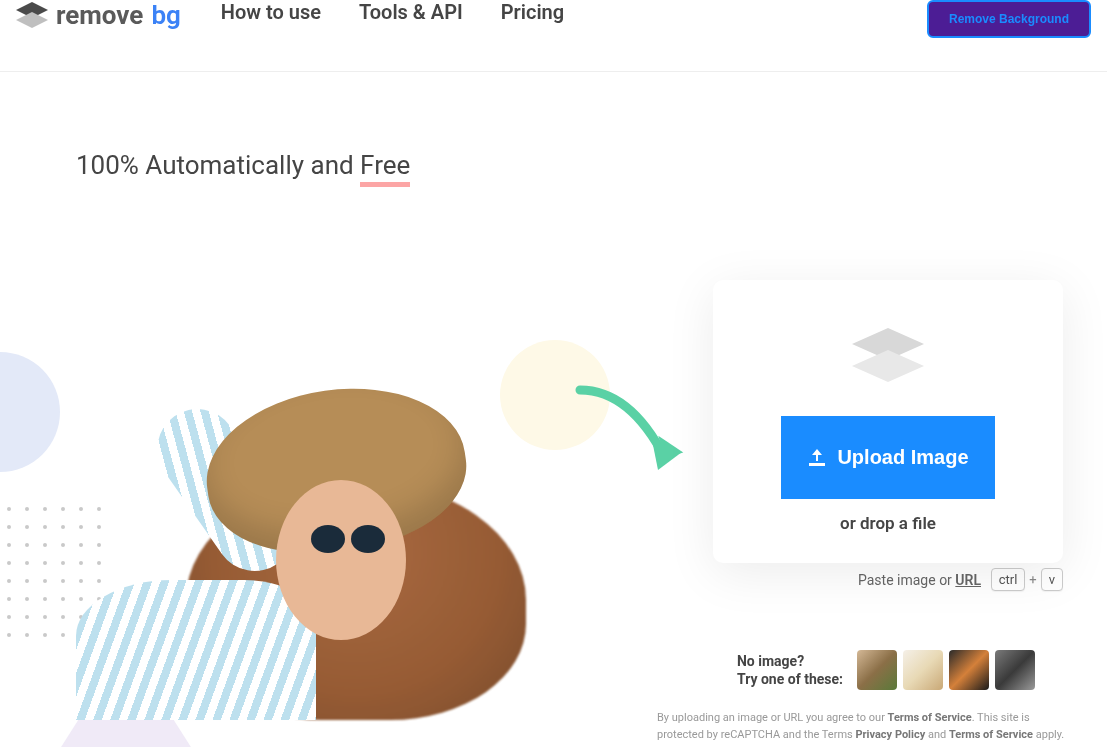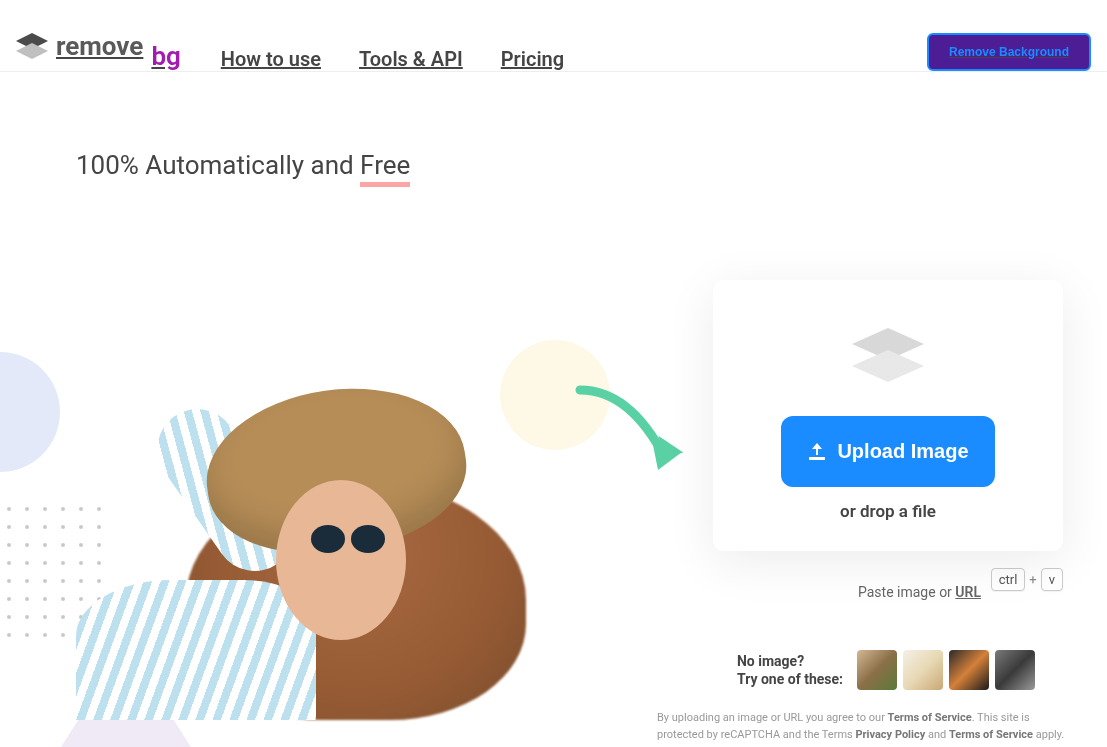--- a/index.html
+++ b/index.html
@@ -1,21 +1,21 @@
 <!DOCTYPE html>
 <html><head>
 <meta charset="utf-8">
 <style>
 * { margin: 0; padding: 0; box-sizing: border-box; }
 body { font-family: -apple-system, BlinkMacSystemFont, "Segoe UI", Roboto, Helvetica, Arial, sans-serif; background: #fff; color: #454545; width: 1107px; height: 747px; overflow: hidden; position: relative; }
 
 
-.header { display: flex; align-items: flex-end; padding: 0 16px; height: 72px; border-bottom: 1px solid #eee; background: #fff; text-decoration: underline; }
+.header { display: flex; align-items: flex-start; padding: 0 16px; height: 72px; border-bottom: 1px solid #eee; background: #fff; }
 .logo { display: flex; align-items: center; gap: 8px; font-size: 26px; font-weight: 700; color: #5a5a5a; margin-right: 40px; }
-.logo .bg { color: #a21caf; font-weight: 600; margin-top: 20px; }
+.logo .bg { color: #3b82f6; font-weight: 600; }
 .nav { display: flex; gap: 38px; }
 .nav a { color: #454545; text-decoration: none; font-weight: 600; font-size: 20px; }
 .spacer { flex: 1; }
 .cta-btn { border: 2px solid #1a8cff; color: #1a8cff; background: #4c1d95; padding: 10px 20px; border-radius: 6px; font-weight: 700; font-size: 12px; cursor: pointer; }
 
 
 .hero { position: relative; padding: 60px 40px 0 76px; display: flex; }
 .hero-left { flex: 1; }
 h1 { font-size: 66px; font-weight: 800; line-height: 1.1; color: #555659; letter-spacing: -1px; }
 .subtitle { font-size: 26px; color: #454545; margin-top: 18px; }
@@ -37,25 +37,25 @@
 .hero-img .hair { position: absolute; width: 340px; height: 240px; left: 110px; top: 120px; background: radial-gradient(ellipse at 50% 30%, #a05a2c 0%, #8b4a1f 60%, #6b3815 100%); border-radius: 50% 50% 40% 40%; z-index: -1; opacity: .9; filter: blur(1px); }
 .hero-img .shirt { position: absolute; width: 240px; height: 140px; background: repeating-linear-gradient(110deg, #bde0ee 0 8px, #fff 8px 16px); left: 0; top: 220px; border-radius: 40% 30% 0 0; }
 .hero-img .arm { position: absolute; width: 80px; height: 180px; background: repeating-linear-gradient(110deg, #bde0ee 0 8px, #fff 8px 16px); left: 110px; top: 40px; border-radius: 40px; transform: rotate(-35deg); }
 
 
 .arrow-svg { position: absolute; left: 570px; top: 380px; z-index: 2; }
 
 
 .upload-card { position: absolute; right: 44px; top: 280px; width: 350px; background: #fff; border-radius: 10px; box-shadow: 0 10px 50px rgba(0,0,0,.08); padding: 48px 20px 30px; text-align: center; z-index: 3; }
 .upload-icon { margin-bottom: 24px; }
-.upload-btn { background: #1a8cff; color: #fff; border: none; padding: 24px 26px; font-size: 20px; font-weight: 700; border-radius: 12px; cursor: pointer; display: inline-flex; align-items: center; gap: 10px; }
+.upload-btn { background: #1a8cff; color: #fff; border: none; padding: 30px 26px; font-size: 20px; font-weight: 700; border-radius: 0; cursor: pointer; display: inline-flex; align-items: center; gap: 10px; }
 .drop-text { margin-top: 14px; font-size: 17px; color: #454545; font-weight: 600; }
 
 
-.paste-row { position: absolute; right: 44px; top: 572px; width: 350px; text-align: right; font-size: 14px; color: #666; padding-right: 82px; margin-top: 12px; }
+.paste-row { position: absolute; right: 44px; top: 572px; width: 350px; text-align: right; font-size: 14px; color: #666; padding-right: 82px; }
 .paste-row .url { text-decoration: underline; font-weight: 600; cursor: pointer; }
 .kbd-group { position: absolute; right: 44px; top: 568px; display: flex; align-items: center; gap: 4px; }
 kbd { background: #fff; border: 1px solid #ccc; border-radius: 4px; padding: 3px 7px; font-family: inherit; font-size: 13px; color: #555; box-shadow: 0 1px 1px rgba(0,0,0,.05); }
 .kbd-plus { color: #888; font-size: 13px; }
 
 
 .samples { position: absolute; right: 72px; top: 650px; display: flex; align-items: center; gap: 12px; }
 .samples-text { text-align: left; font-size: 14px; font-weight: 700; color: #454545; line-height: 1.3; margin-right: 2px; margin-left: 31px; }
 .thumbs { display: flex; gap: 6px; }
 .thumb { width: 40px; height: 40px; border-radius: 4px; cursor: pointer; }

